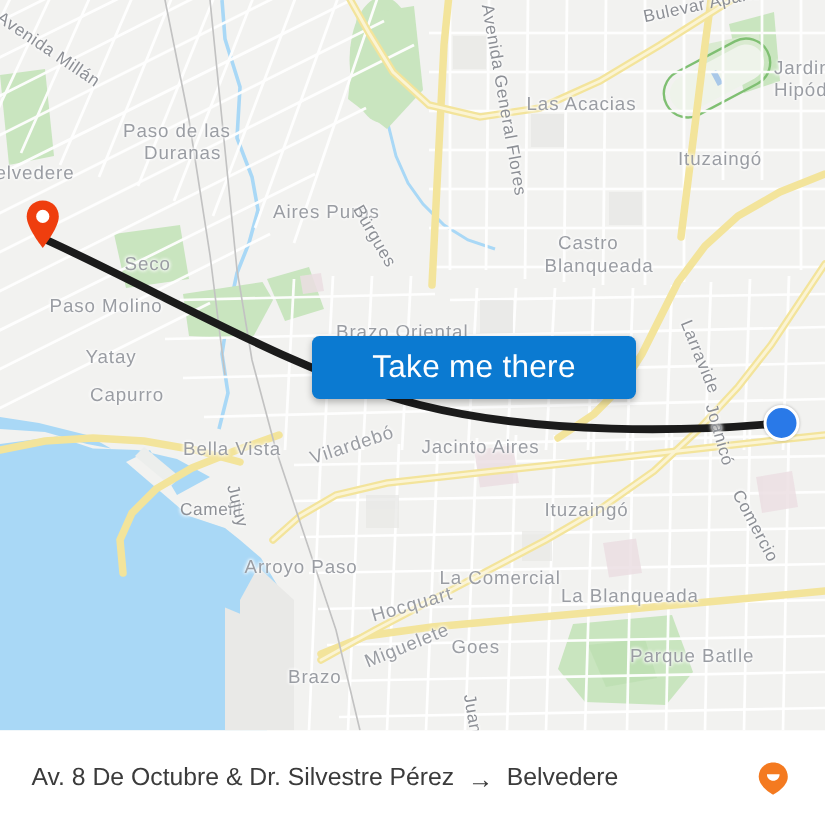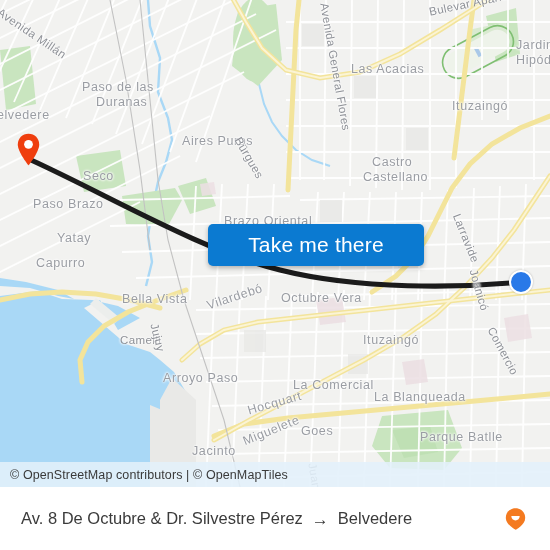--- a/index.html
+++ b/index.html
@@ -332,60 +332,57 @@
         <div class="maplabel place" style="left: -12px; top: 108px;">Belvedere</div>
         <div class="maplabel place" style="left: 182px; top: 134px;">Aires Puros</div>
         <div class="maplabel street" style="left: 243px; top: 135px; transform: rotate(60deg); transform-origin: left top;">Bürgues</div>
         <div class="maplabel street" style="left: 330px; top: 2px; transform: rotate(80deg); transform-origin: left top;">Avenida General Flores</div>
         <div class="maplabel street" style="left: 428px; top: 6px; transform: rotate(-12deg); transform-origin: left top;">Bulevar Aparicio Saravia</div>
         <div class="maplabel place" style="left: 351px; top: 62px;">Las Acacias</div>
         <div class="maplabel place" style="left: 452px; top: 99px;">Ituzaingó</div>
         <div class="maplabel place" style="left: 516px; top: 38px;">Jardines</div>
         <div class="maplabel place" style="left: 516px; top: 53px;">Hipódromo</div>
         <div class="maplabel place" style="left: 372px; top: 155px;">Castro</div>
-        <div class="maplabel place" style="left: 363px; top: 170px;">Castellano</div>
+        <div class="maplabel place" style="left: 363px; top: 170px;">Blanqueada</div>
         <div class="maplabel place" style="left: 83px; top: 169px;">Seco</div>
-        <div class="maplabel place" style="left: 33px; top: 197px;">Paso Brazo</div>
+        <div class="maplabel place" style="left: 33px; top: 197px;">Paso Molino</div>
         <div class="maplabel place" style="left: 224px; top: 214px;">Brazo Oriental</div>
         <div class="maplabel place" style="left: 57px; top: 231px;">Yatay</div>
-        <div class="maplabel place" style="left: 36px; top: 256px;">Capurro</div>
+        <div class="maplabel place" style="left: 60px; top: 256px;">Capurro</div>
         <div class="maplabel street" style="left: 462px; top: 212px; transform: rotate(68deg); transform-origin: left top;">Larravide</div>
         <div class="maplabel place" style="left: 382px; top: 250px;">var</div>
         <div class="maplabel place" style="left: 122px; top: 292px;">Bella Vista</div>
         <div class="maplabel place" style="left: 205px; top: 299px; transform: rotate(-18deg); transform-origin: left top;">Vilardebó</div>
-        <div class="maplabel place" style="left: 281px; top: 291px;">Octubre Vera</div>
+        <div class="maplabel place" style="left: 281px; top: 291px;">Jacinto Aires</div>
         <div class="maplabel street" style="left: 479px; top: 268px; transform: rotate(74deg); transform-origin: left top;">Joanicó</div>
         <div class="maplabel street" style="left: 496px; top: 325px; transform: rotate(62deg); transform-origin: left top;">Comercio</div>
         <div class="maplabel street" style="left: 120px; top: 334px;">Camelli</div>
         <div class="maplabel street" style="left: 160px; top: 322px; transform: rotate(76deg); transform-origin: left top;">Jujuy</div>
         <div class="maplabel place" style="left: 363px; top: 333px;">Ituzaingó</div>
         <div class="maplabel place" style="left: 163px; top: 371px;">Arroyo Paso</div>
         <div class="maplabel place" style="left: 293px; top: 378px;">La Comercial</div>
         <div class="maplabel place" style="left: 374px; top: 390px;">La Blanqueada</div>
         <div class="maplabel place" style="left: 246px; top: 404px; transform: rotate(-16deg); transform-origin: left top;">Hocquart</div>
         <div class="maplabel place" style="left: 301px; top: 424px;">Goes</div>
-        <div class="maplabel place" style="left: 192px; top: 444px;">Jacinto</div>
+        <div class="maplabel place" style="left: 192px; top: 444px;">Brazo</div>
         <div class="maplabel place" style="left: 241px; top: 435px; transform: rotate(-22deg); transform-origin: left top;">Miguelete</div>
         <div class="maplabel place" style="left: 420px; top: 430px;">Parque Batlle</div>
         <div class="maplabel street" style="left: 318px; top: 462px; transform: rotate(80deg); transform-origin: left top;">Juan</div>
       </div>
 
     <svg id="pin-origin" viewBox="0 0 23 33">
       <path d="M11.5 0.7 C5.3 0.7 0.8 5.3 0.8 11.4 C0.8 19.2 11.5 32.3 11.5 32.3
                C11.5 32.3 22.2 19.2 22.2 11.4 C22.2 5.3 17.7 0.7 11.5 0.7 Z" fill="#ef3e0e"></path>
       <circle cx="11.5" cy="11.3" r="4.4" fill="#ffffff"></circle>
     </svg>
 
     <div id="dot-dest"></div>
 
     <button id="take-me-there">Take me there</button>
 
-    <div id="attribution">
-      <span>© OpenStreetMap contributors | © OpenMapTiles</span>
-    </div>
   </div>
 
   <div id="footer">
     <div id="footer-route">
       <span>Av. 8 De Octubre &amp; Dr. Silvestre Pérez</span>
       <span id="footer-arrow">→</span>
       <span>Belvedere</span>
     </div>
     <div id="moovit-logo">
       <svg width="21" height="23" viewBox="0 0 21 23">

